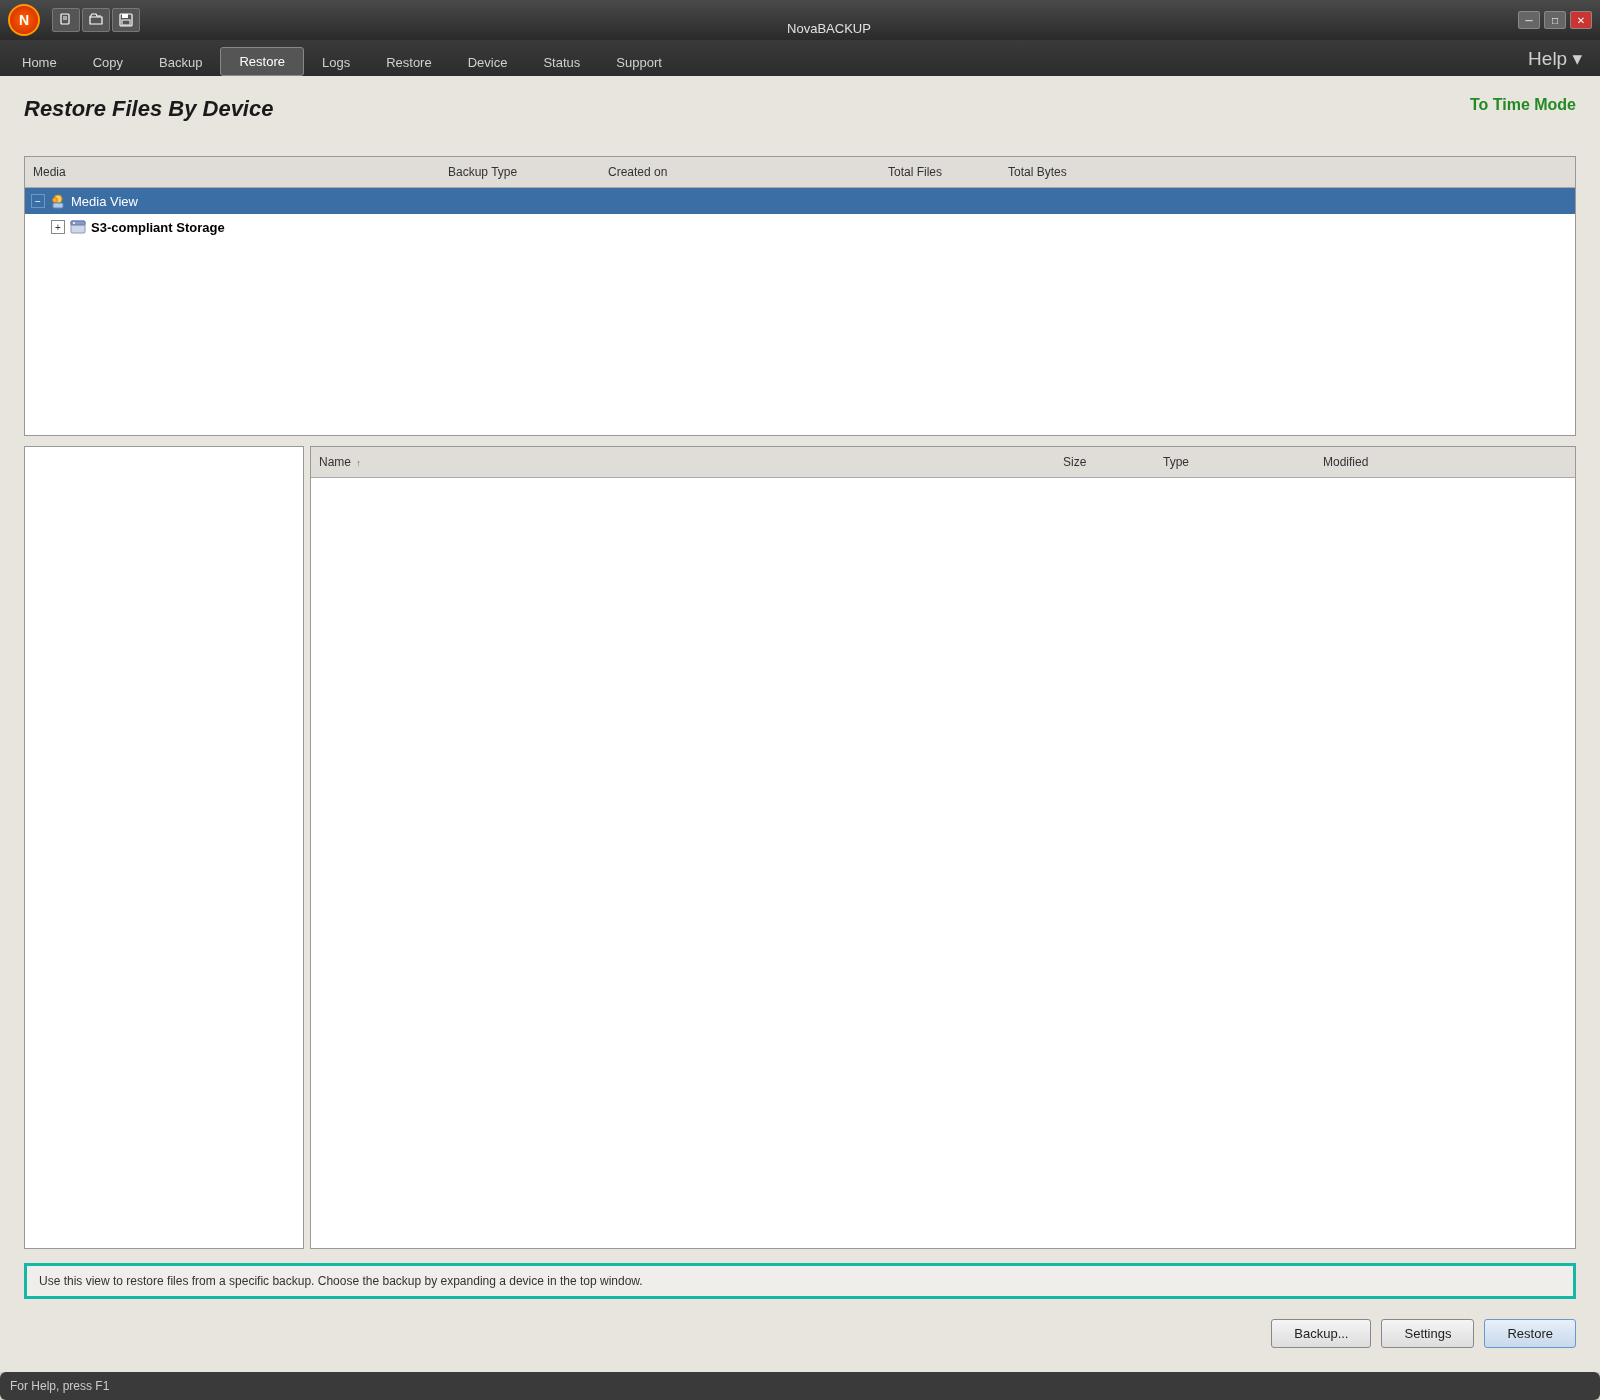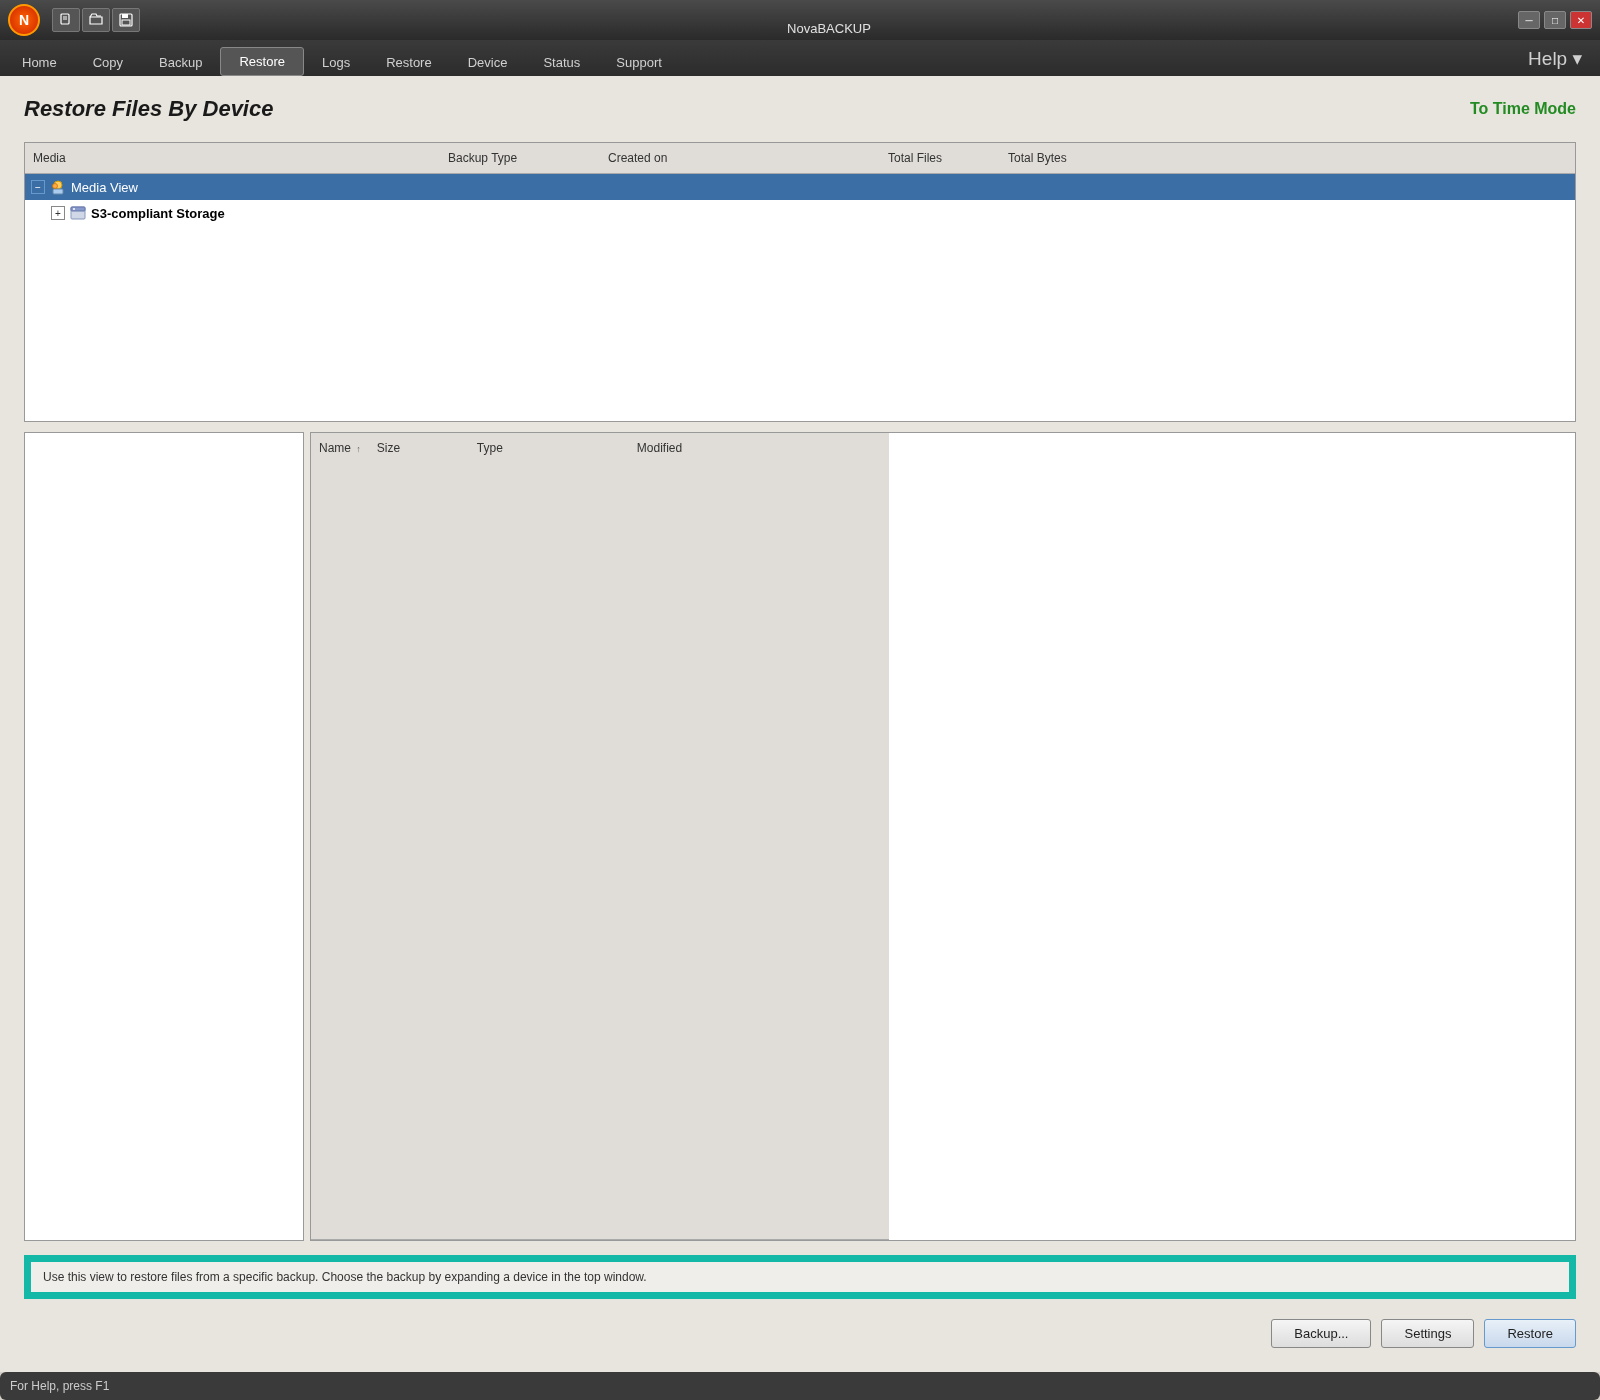--- a/index.html
+++ b/index.html
@@ -106,22 +106,22 @@
       height: calc(1400px - 40px - 36px - 28px);
       display: flex;
       flex-direction: column;
       gap: 10px;
     }
 
     
     #page-header {
       display: flex;
       justify-content: space-between;
-      align-items: center;
-      margin-bottom: 10px;
+      align-items: flex-start;
+      margin-bottom: 24px;
     }
     #page-title {
       font-size: 22px;
       font-weight: bold;
       font-style: italic;
       color: #1a1a1a;
     }
     #time-mode-link {
       color: #228B22;
       font-size: 16px;
@@ -199,20 +199,21 @@
       width: 280px;
       background: #fff;
       border: 1px solid #999;
       flex-shrink: 0;
     }
     #right-panel {
       flex: 1;
       background: #fff;
       border: 1px solid #999;
       display: flex;
+      flex-direction: column;
       gap: 19px;
     }
     .file-header {
       display: grid;
       grid-template-columns: 1fr 100px 160px 200px 60px;
       background: #e0ddd8;
       border-bottom: 1px solid #aaa;
       padding: 4px 0;
     }
     .file-header-cell {
@@ -223,21 +224,21 @@
     }
     .sort-indicator {
       font-size: 9px;
       margin-left: 2px;
       color: #666;
     }
 
     
     #status-bar {
       background: #f0eeea;
-      border: 7px solid #14b8a6;
+      border: 3px solid #14b8a6;
       padding: 8px 12px;
       font-size: 12px;
       color: #333;
       margin-top: 4px;
     }
 
     
     #footer {
       display: flex;
       justify-content: flex-end;

